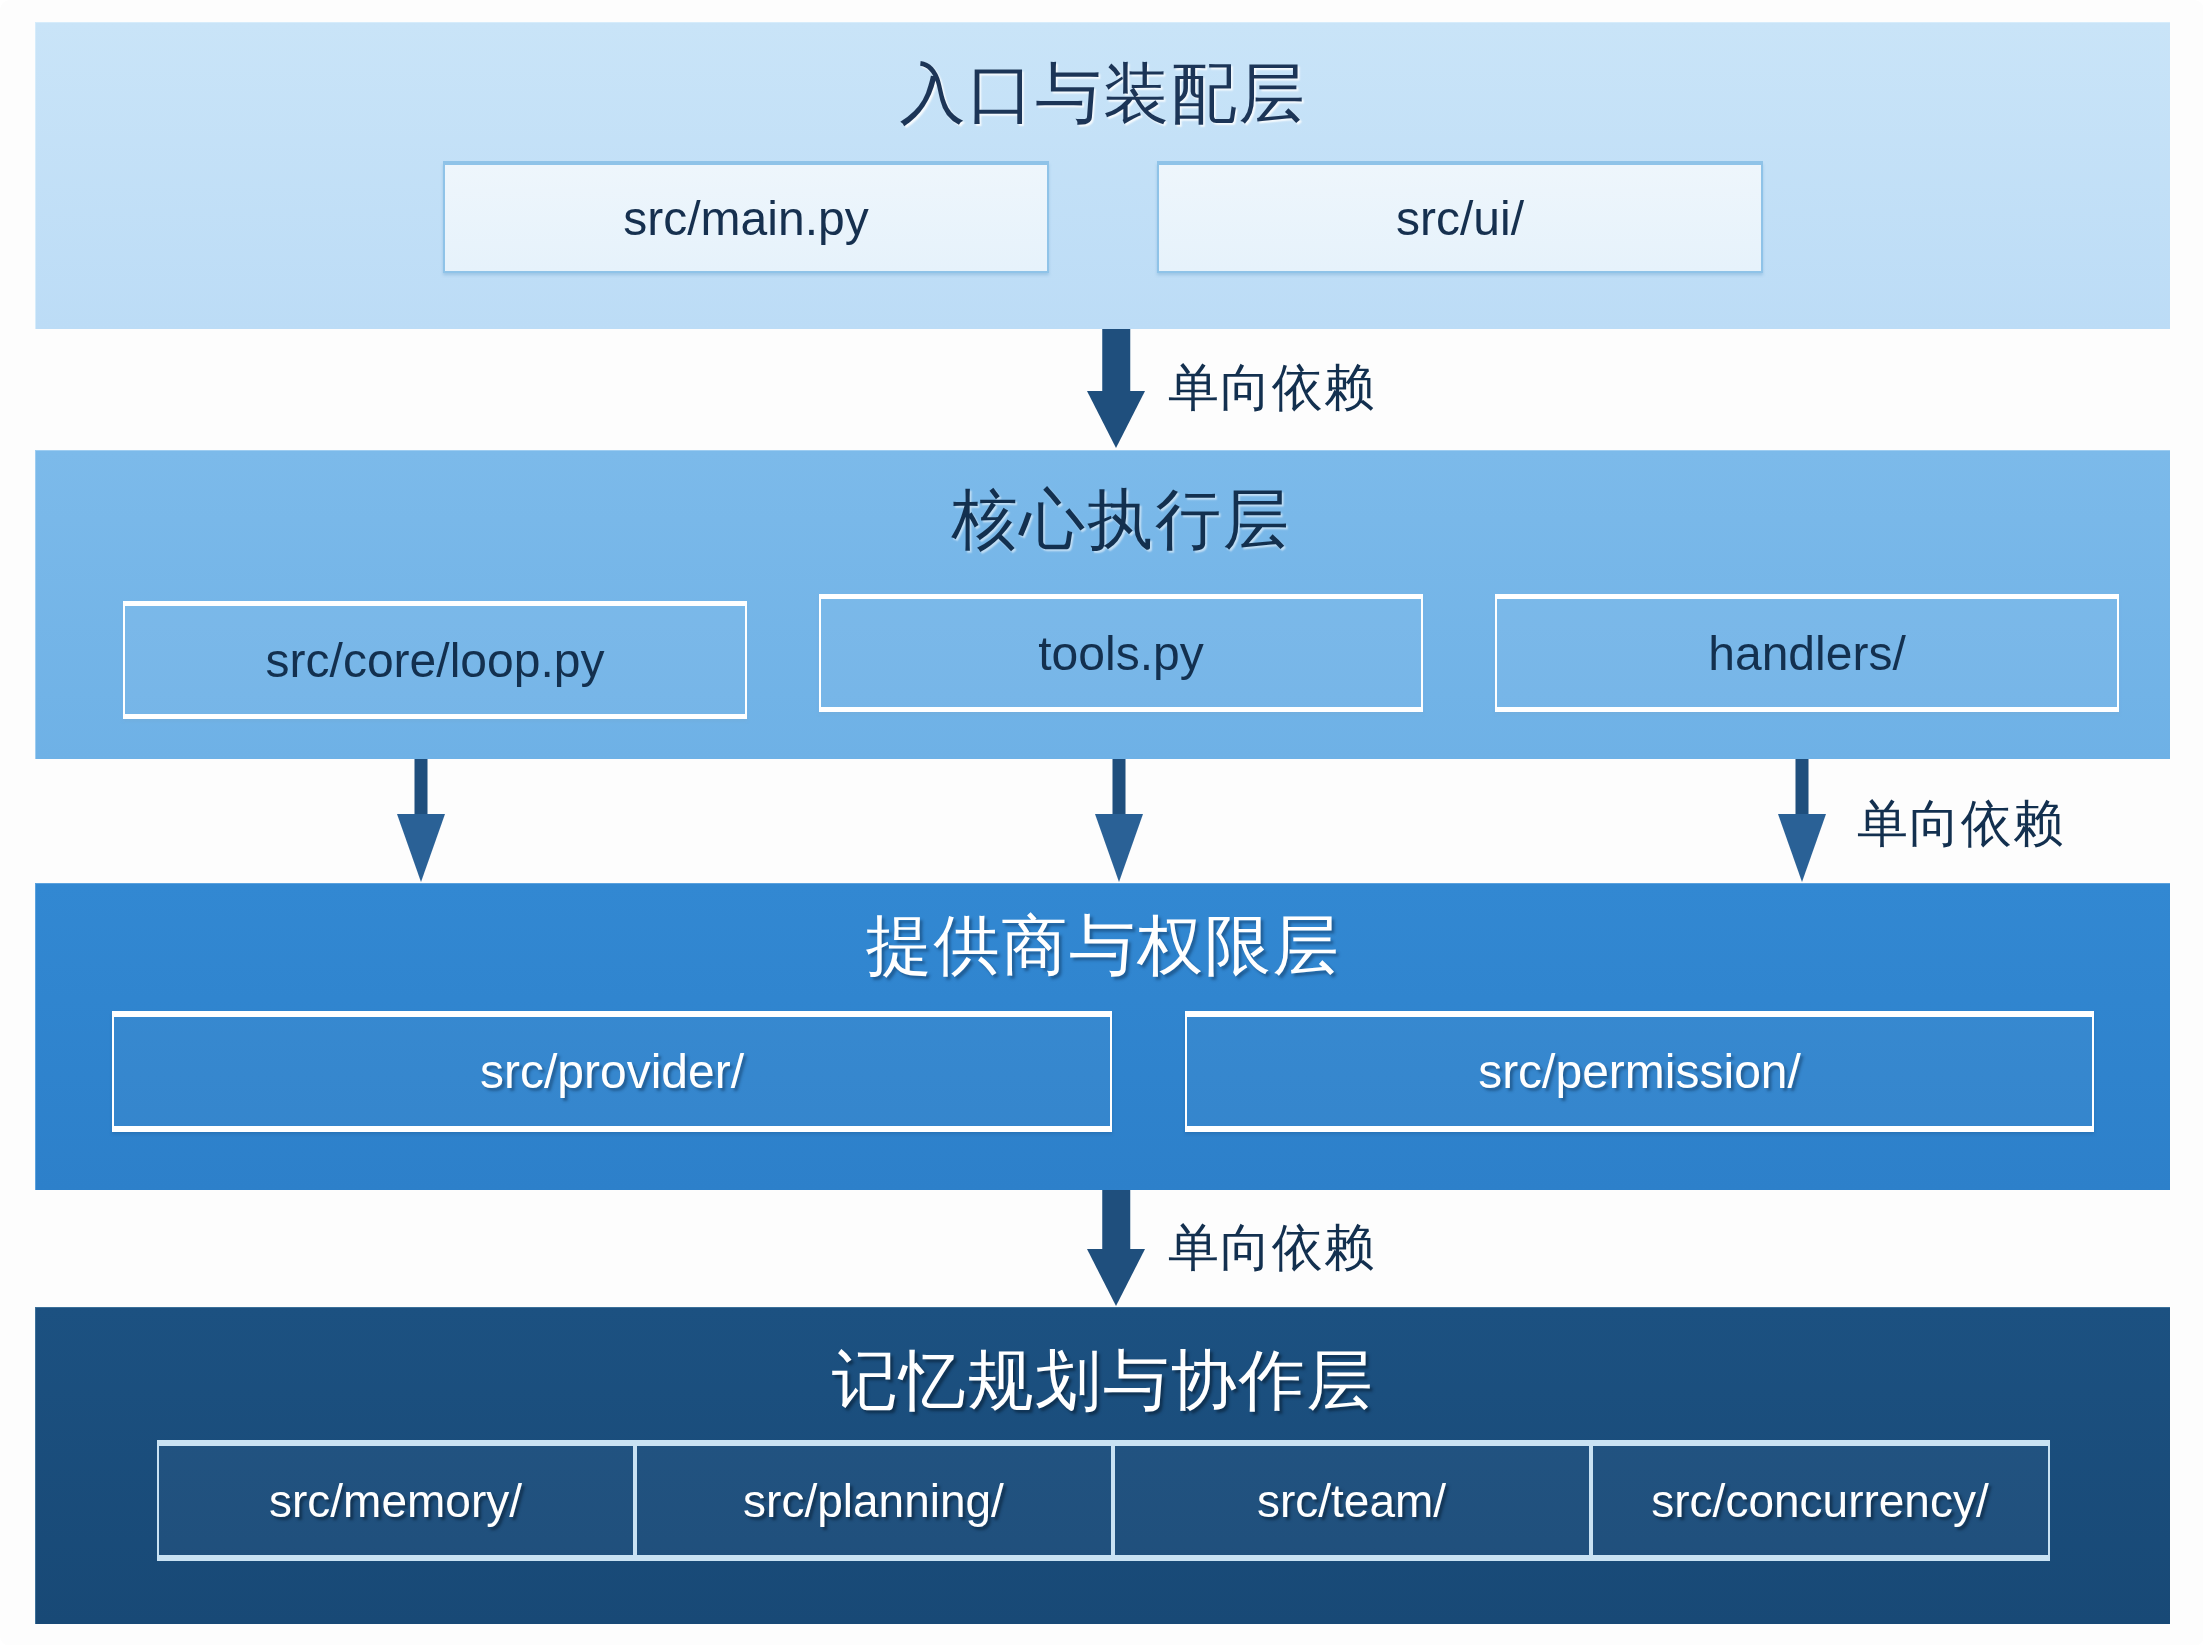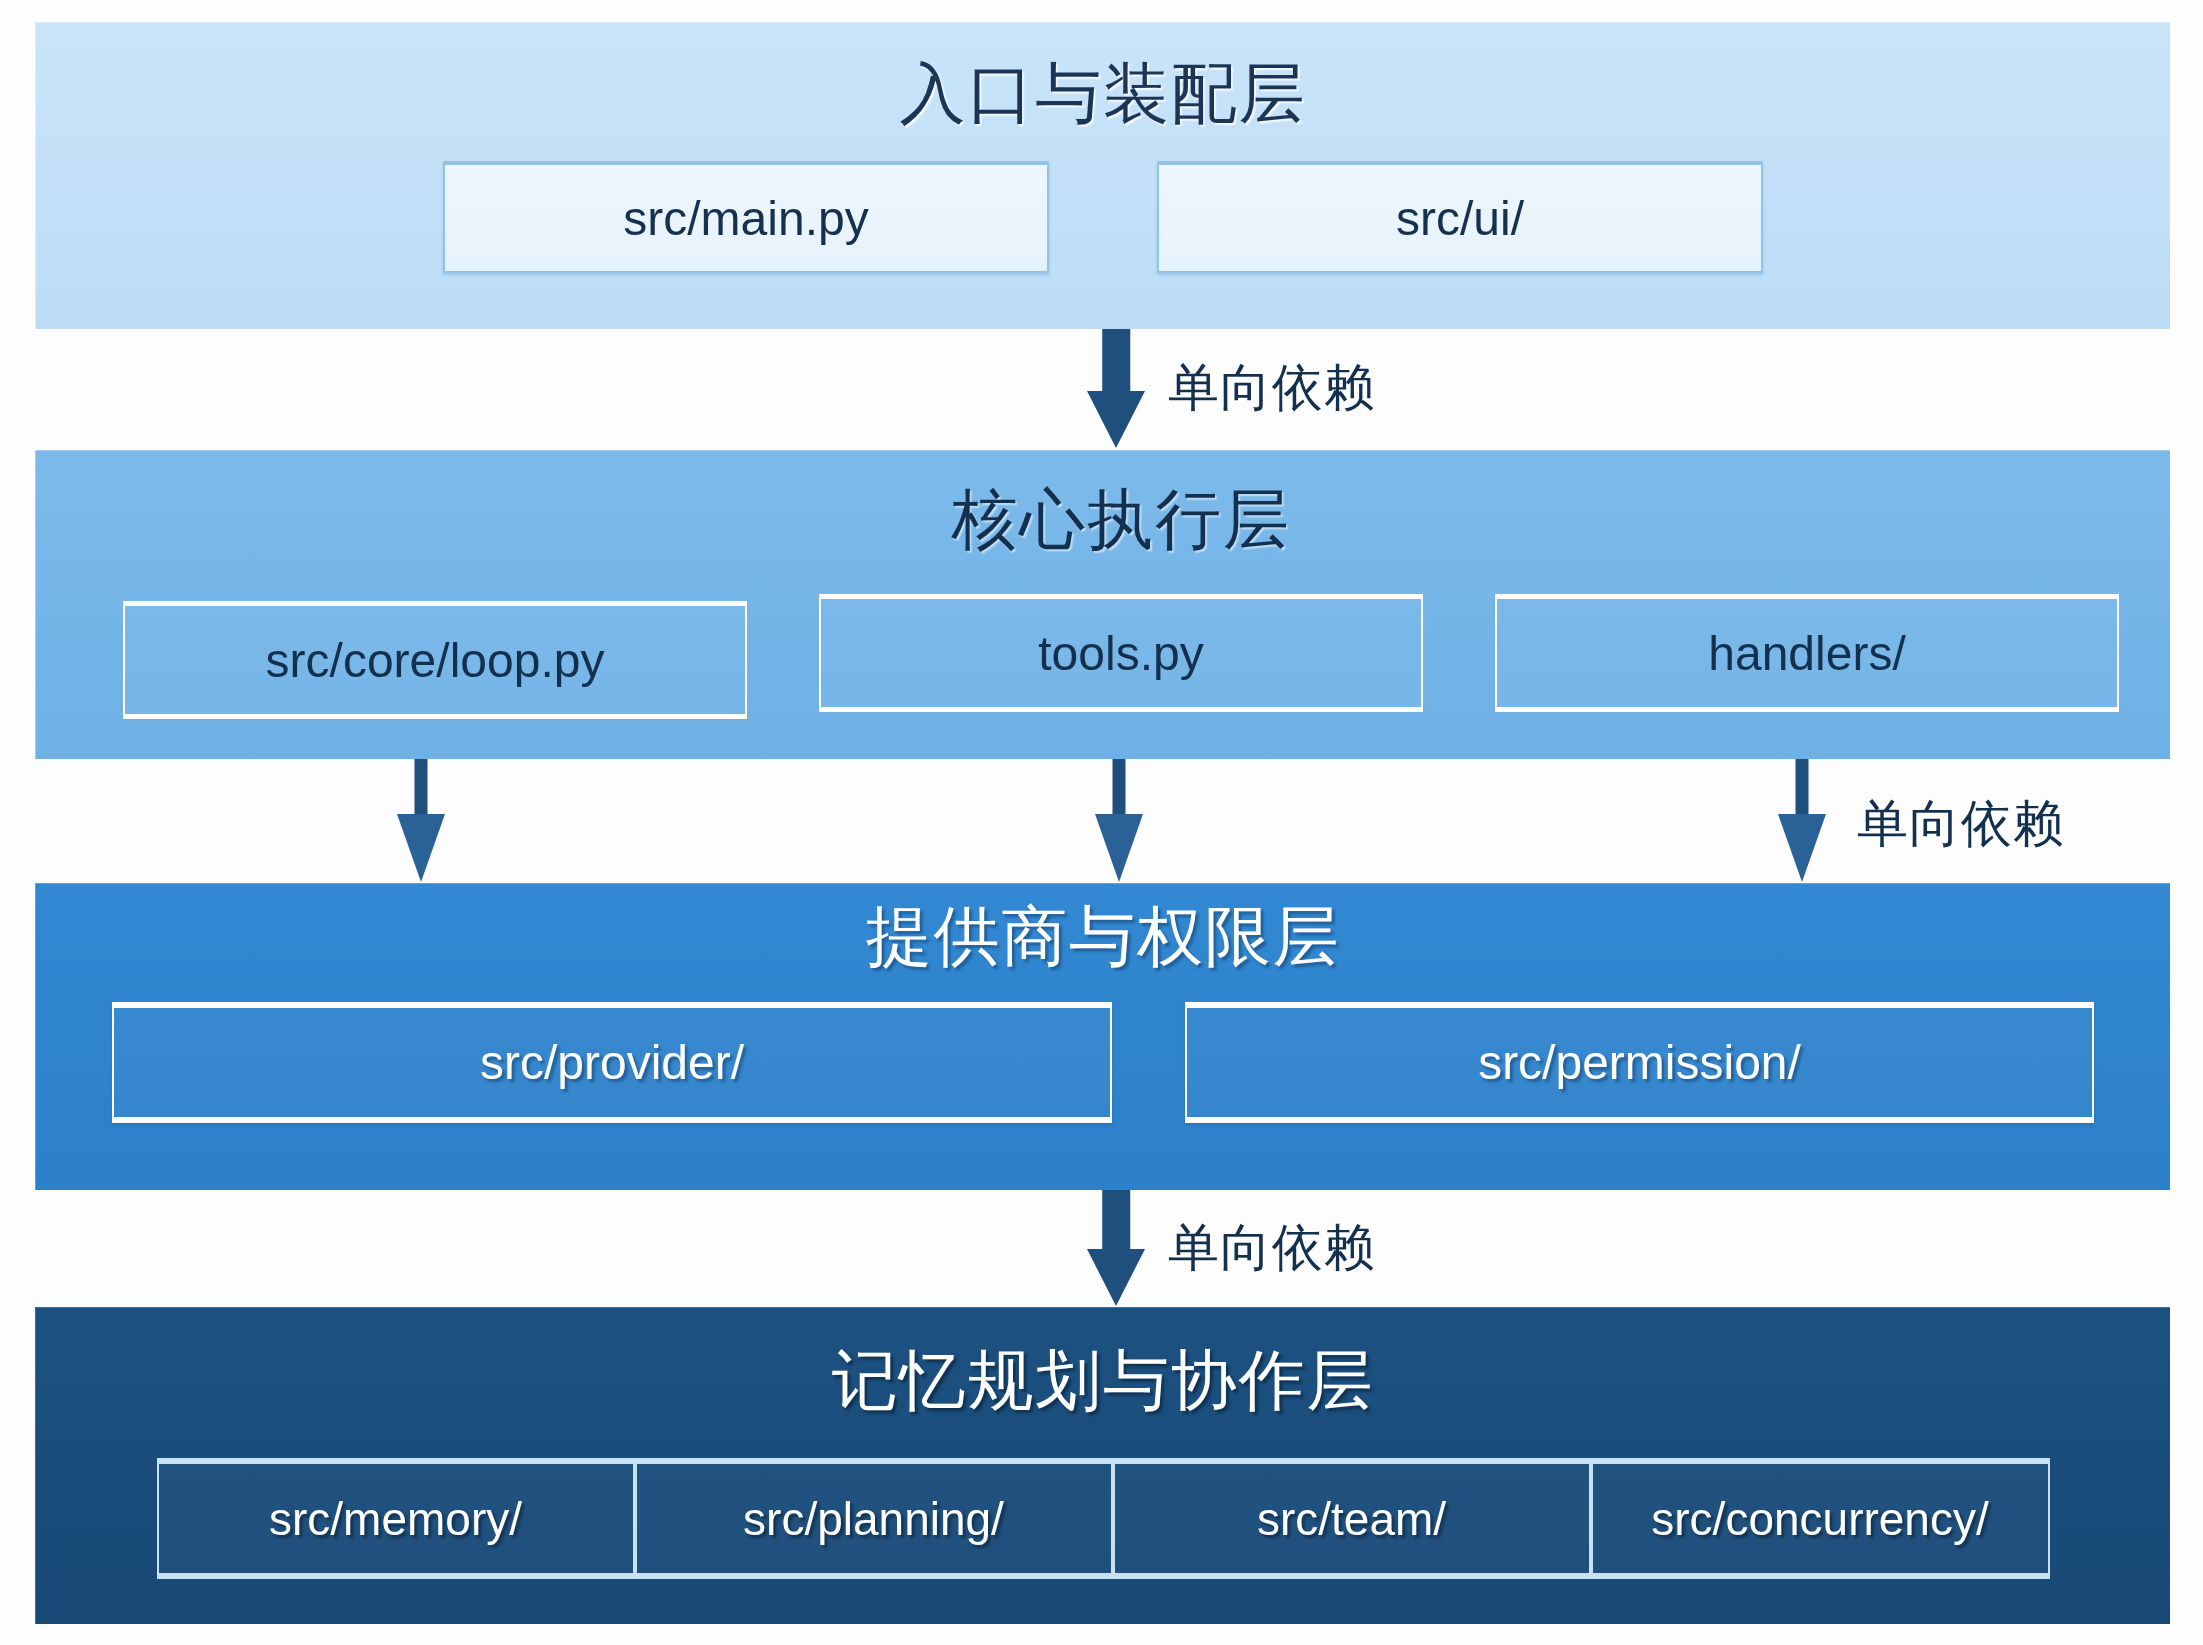--- a/index.html
+++ b/index.html
@@ -124,21 +124,21 @@
     width: 2135px;
     height: 307px;
     background: linear-gradient(180deg,#3288d2 0%, #2d80ca 100%);
     border-top: 1.8px solid #5ba2de;
     border-left: 1.8px solid #5ba2de;
   }
   #layer-3 .layer-title {
     color: #ffffff;
     font-size: 66px;
     line-height: 1;
-    margin-top: 19px;
+    margin-top: 28px;
     text-shadow: 2.8px 2.8px 2.8px rgba(10,45,80,0.45);
     text-align: center;
   }
   #layer-3 .boxrow { margin-top: 33px; gap: 73px; }
   #layer-3 .node {
     height: 121px;
     background: rgba(255,255,255,0.035);
     border: 2.8px solid #ffffff;
     border-top-width: 6.4px;
     border-bottom-width: 6.4px;
@@ -160,21 +160,21 @@
     border-top: 1.8px solid #3c7099;
     border-left: 1.8px solid #3c7099;
   }
   #layer-4 .layer-title {
     color: #ffffff;
     font-size: 66px;
     line-height: 1;
     margin-top: 39px;
     text-shadow: 2.8px 2.8px 2.8px rgba(5,25,45,0.55);
   }
-  #layer-4 .boxrow { margin-top: 45px; }
+  #layer-4 .boxrow { margin-top: 27px; }
   #layer-4 .node {
     height: 121px;
     background: rgba(255,255,255,0.03);
     border: 2.8px solid #c9e2f3;
     border-top-width: 6.4px;
     border-bottom-width: 6.4px;
     color: #ffffff;
     font-size: 46px;
     text-shadow: 2.8px 2.8px 2.8px rgba(5,25,45,0.55);
   }

